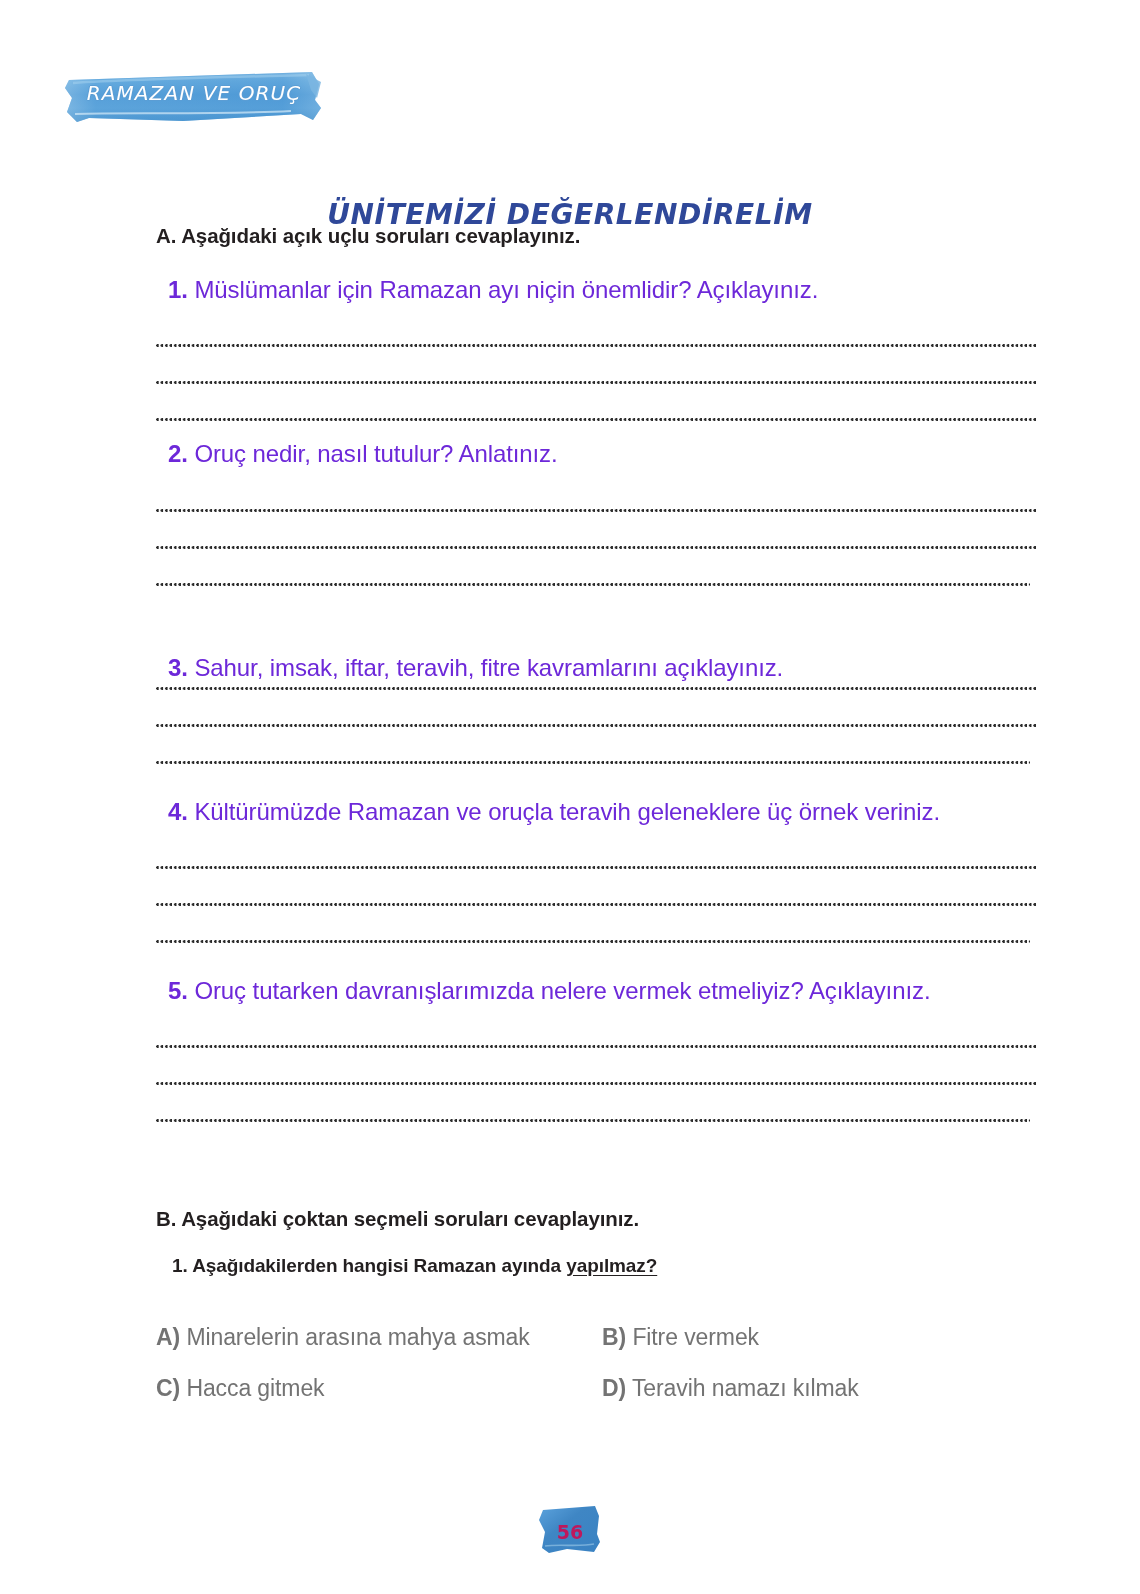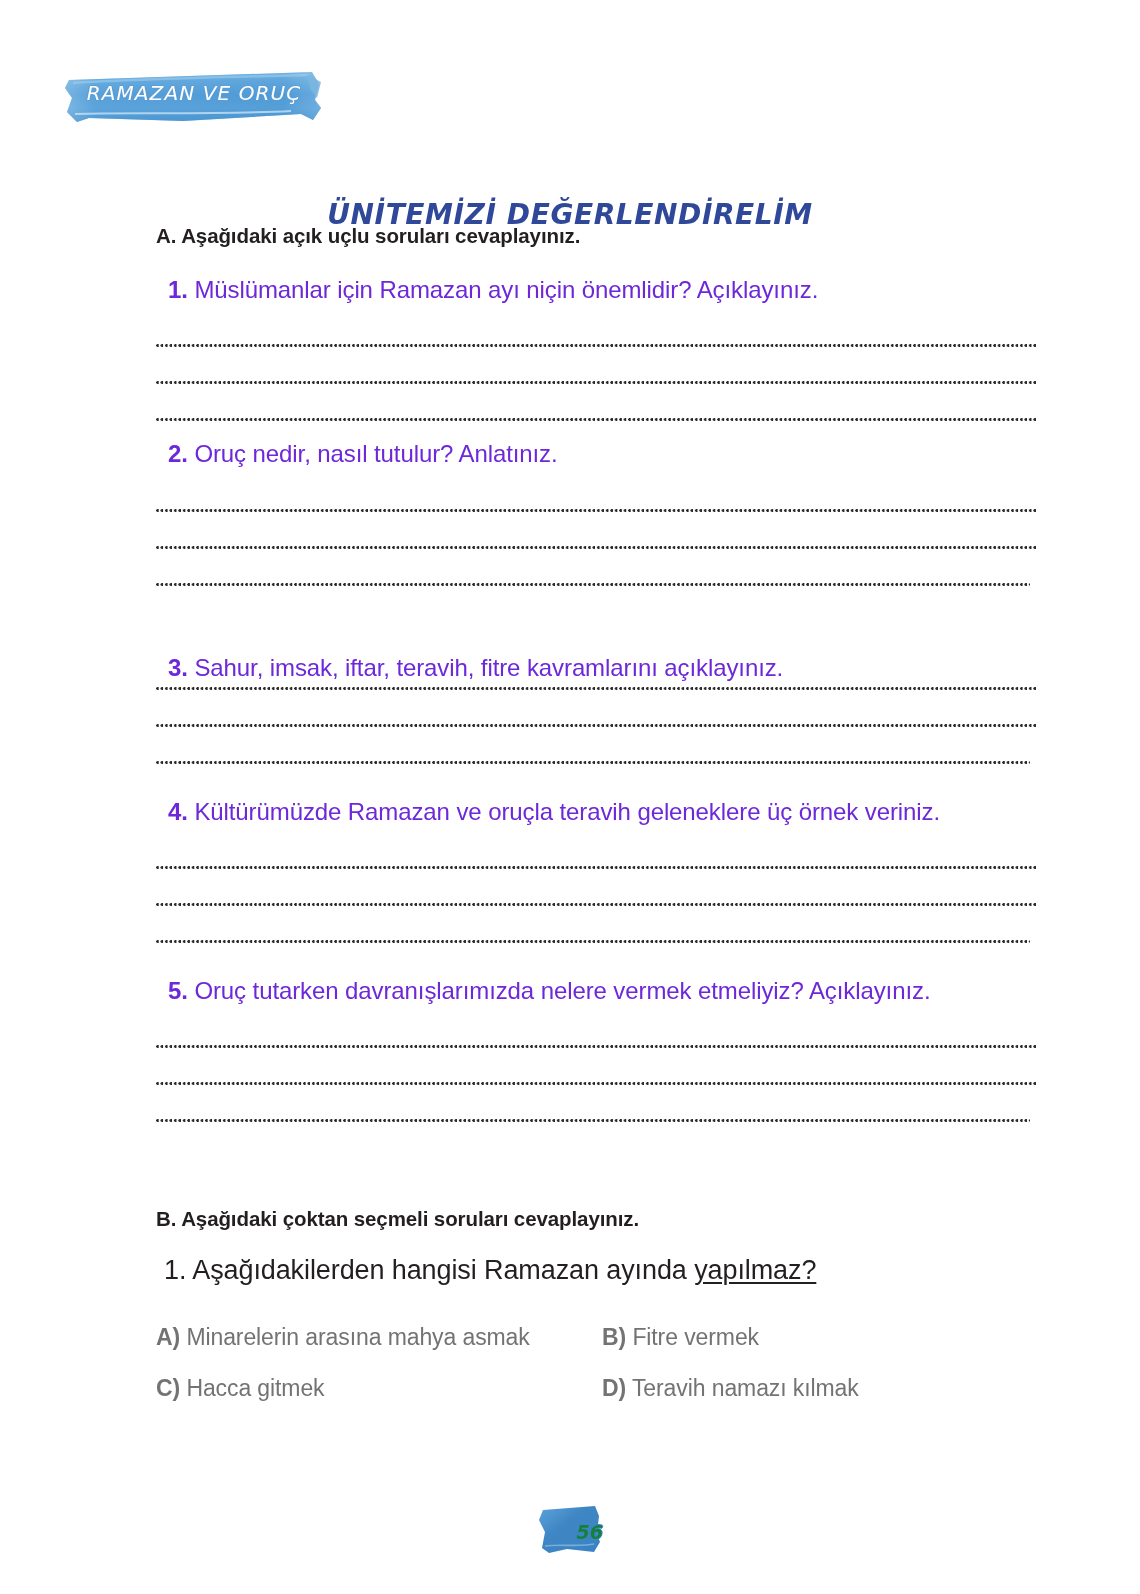--- a/index.html
+++ b/index.html
@@ -91,23 +91,23 @@
     color: #6d28d9;
     white-space: nowrap;
     letter-spacing: -0.1px;
   }
   .question .qnum {
     font-weight: bold;
   }
 
   .mc-question {
     position: absolute;
-    left: 8px;
-    font-size: 27px;
-    font-weight: normal;
+    left: 16px;
+    font-size: 19px;
+    font-weight: bold;
     color: #231f20;
     white-space: nowrap;
     letter-spacing: -0.1px;
   }
   .mc-question .kw {
     text-decoration: underline;
     text-underline-offset: 3px;
   }
 
   
@@ -141,25 +141,24 @@
     left: 537px;
     top: 1504px;
     width: 66px;
     height: 55px;
   }
   .page-badge .badge-num {
     position: absolute;
     left: 0;
     right: 0;
     top: 17px;
-    text-align: right;
-    color: #15803d;
+    text-align: center;
+    color: #be185d;
     font-size: 19px;
     font-weight: bold;
-    font-style: italic;
     font-family: "DejaVu Sans", sans-serif;
     text-shadow:
        1px 0 0 #3f86c4,
       -1px 0 0 #3f86c4,
        0 1px 0 #3f86c4,
        0 -1px 0 #3f86c4;
   }
 </style>
 </head>
 <body>

